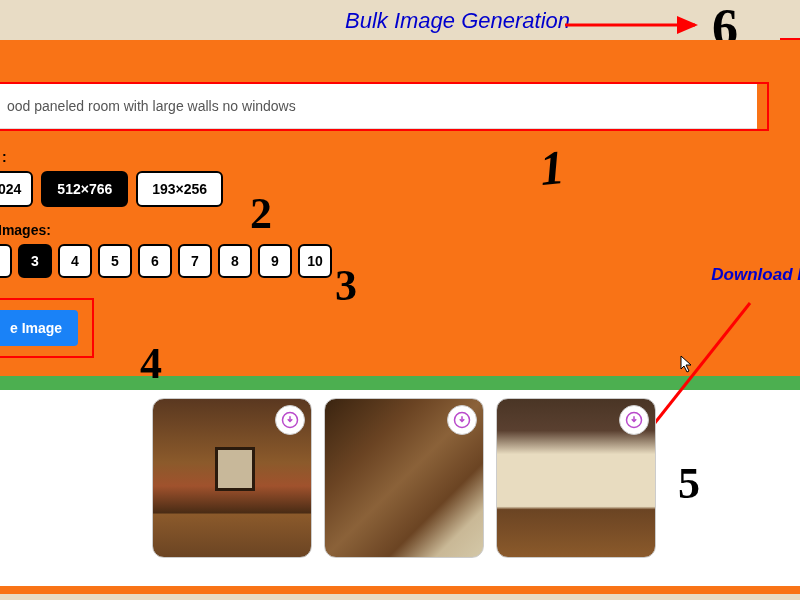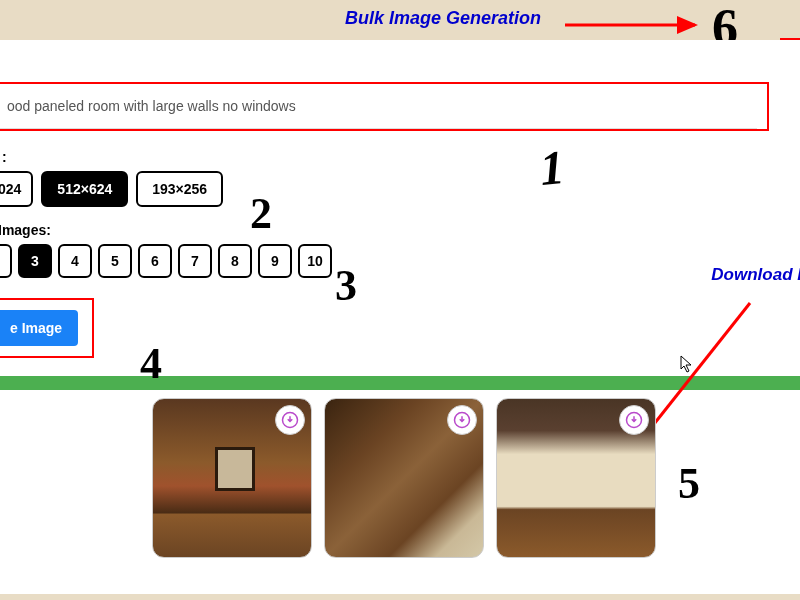--- a/index.html
+++ b/index.html
@@ -1,18 +1,18 @@
 <!DOCTYPE html>
 <html><head>
   <meta charset="utf-8">
   <style>
     * { margin: 0; padding: 0; box-sizing: border-box; }
     body { font-family: Arial, sans-serif; background: #e8dcc5; width: 800px; height: 600px; overflow: hidden; position: relative; }
-    .content { background: #ffffff; margin: 40px 0 0 0; padding: 20px 0 8px 0; position: relative; }
-    .header-text { position: absolute; top: 8px; left: 345px; font-weight: bold; font-style: italic; color: #0000cd; font-size: 18px; }
+    .content { background: #f97316; margin: 40px 0 0 0; padding: 20px 0 8px 0; position: relative; }
+    .header-text { position: absolute; top: 8px; left: 345px; font-weight: normal; font-style: italic; color: #0000cd; font-size: 22px; }
     .header-arrow { position: absolute; top: 16px; left: 565px; }
     .annotation-num { font-family: 'Brush Script MT', cursive; font-weight: bold; font-size: 42px; color: #000; position: absolute; }
     .num-6 { top: -2px; left: 712px; font-size: 52px; }
     .num-1 { top: 100px; left: 540px; font-size: 48px; font-style: italic; transform: rotate(-5deg);}
     .num-2 { top: 148px; left: 250px; font-size: 44px; }
     .num-3 { top: 220px; left: 335px; font-size: 44px; }
     .num-4 { top: 298px; left: 140px; font-size: 44px; }
     .num-5 { top: 418px; left: 678px; font-size: 44px; }
     .prompt-box { border: 2px solid red; margin: 22px 10px 0 -5px; padding: 0; width: 774px; position: relative; }
     .prompt-input { width: 760px; padding: 14px 10px; border: none; outline: none; font-size: 14px; color: #555; border-bottom: 1px solid #ddd; }
@@ -61,21 +61,21 @@
 
 <div class="content">
   <div class="prompt-box">
     <input class="prompt-input" value="ood paneled room with large walls no windows" style="">
   </div>
   <div class="annotation-num num-1">1</div>
 
   <div class="section-label">:</div>
   <div class="size-row">
     <button class="size-btn partial">024</button>
-    <button class="size-btn active">512×624</button>
+    <button class="size-btn active">512×766</button>
     <button class="size-btn">193×256</button>
   </div>
   <div class="annotation-num num-2">2</div>
 
   <div class="num-label">Images:</div>
   <div class="num-row">
     <button class="num-btn partial"></button>
     <button class="num-btn active">3</button>
     <button class="num-btn">4</button>
     <button class="num-btn">5</button>

